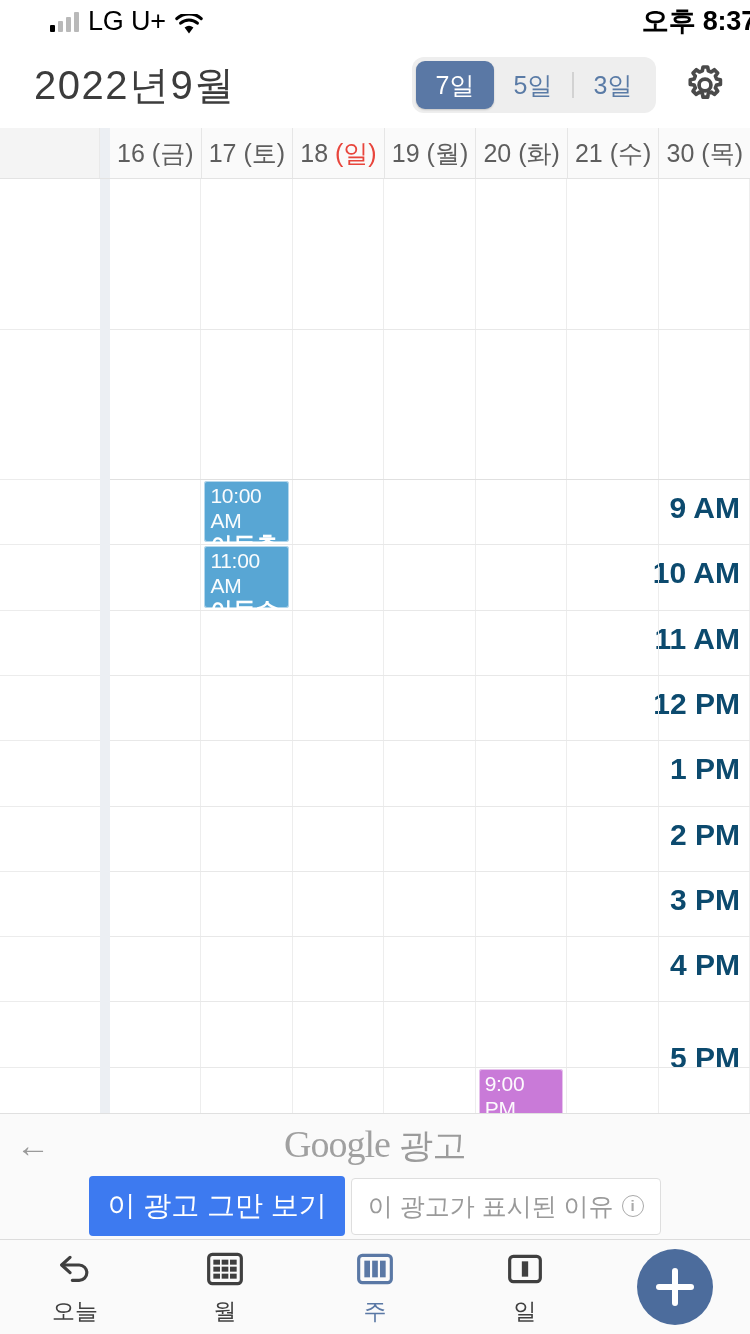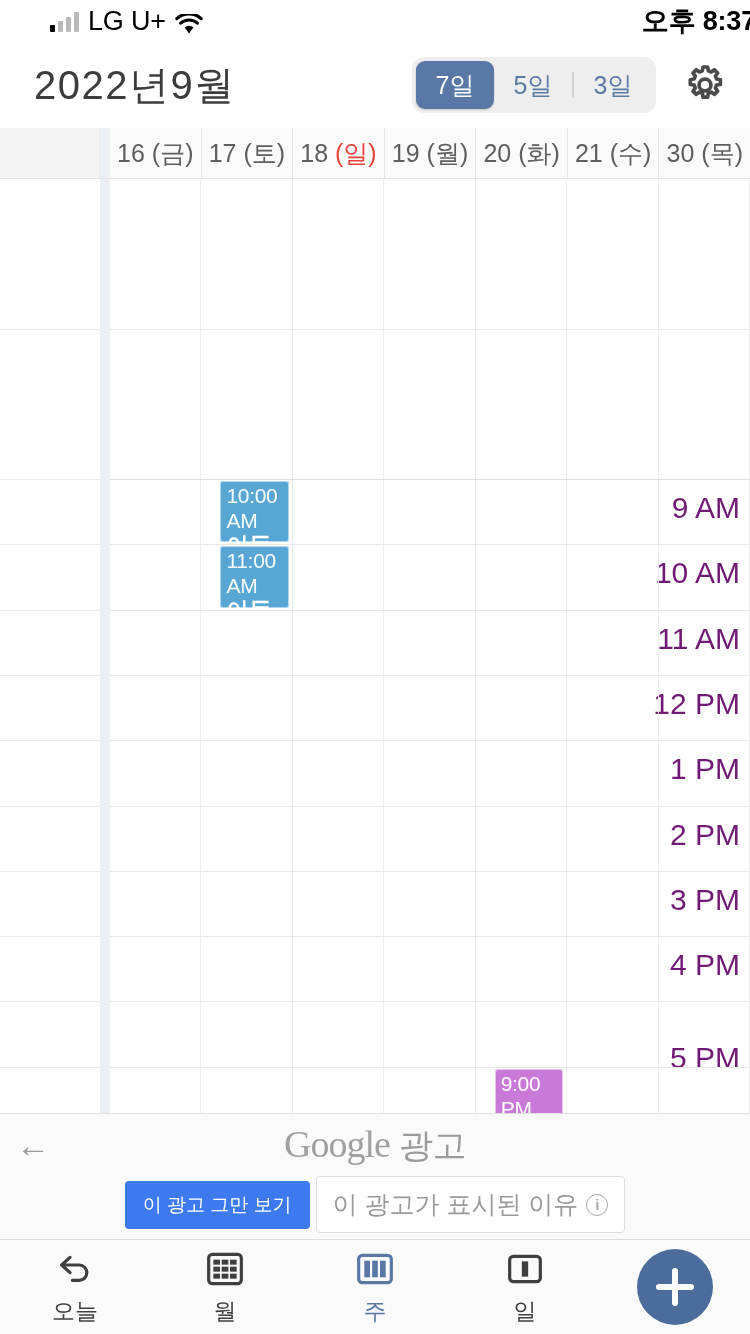--- a/index.html
+++ b/index.html
@@ -84,50 +84,49 @@
   .col-time { width: 100px; }
   .col-gutter { width: 10px; background: #eceff3; }
   .cols-days { flex: 1 1 0; display: flex; position: relative; }
   .daycol { flex: 1 1 0; border-right: 1px solid #ededed; position: relative; }
   .daycol:last-child { border-right: none; }
 
   .rowline { position: absolute; left: 0; right: 0; height: 1px; background: #e8e8e8; }
   .rowline.thick { background: #e0e0e0; }
 
   .tlabel {
-    position: absolute; right: 10px; font-size: 30px; color: #701a75;
-    text-align: right; white-space: nowrap; line-height: 1;
+    position: absolute; right: 10px; font-size: 30px; color: #0c4a6e;
+    text-align: right; white-space: nowrap; line-height: 1; font-weight: bold;
   }
   .tcell-border { position: absolute; left: 0; width: 100px; height: 1px; background: #ececec; }
 
   .event {
     position: absolute; border-radius: 3px; color: #fff;
     padding: 2px 4px 0 6px; overflow: hidden;
     font-size: 21px; line-height: 25px; letter-spacing: -0.3px;
     box-shadow: inset 0 0 0 1px rgba(255,255,255,.55);
-    margin-left: 16px;
   }
   .event .etime { font-size: 21px; opacity: .97; }
   .event .etitle { font-size: 23px; font-weight: 700; }
 
   
   .ad {
     position: absolute; top: 1113px; left: 0; width: 750px; height: 127px;
     background: #fafafa; border-top: 1px solid #e0e0e0; border-bottom: 1px solid #dcdcdc;
   }
   .ad-top { position: relative; height: 62px; display: flex; align-items: center; }
   .ad-back { position: absolute; left: 10px; font-size: 34px; color: #9a9a9a; width: 46px; text-align:center; }
   .ad-brand {
     width: 100%; text-align: center; font-size: 34px; color: #9b9b9b;
     letter-spacing: -0.5px;
   }
   .ad-brand .g { font-family: "Liberation Serif", serif; font-size: 38px; color: #a0a0a0; letter-spacing: -1px;}
   .ad-btns { display: flex; justify-content: center; align-items: center; gap: 6px; }
   .ad-btn-blue {
-    background: #3d7af0; color: #fff; font-size: 19px;
+    background: #3d7af0; color: #fff; font-size: 28px;
     padding: 11px 18px; border-radius: 4px; white-space: nowrap;
   }
   .ad-btn-white {
     background: #fff; color: #9a9a9a; font-size: 25px; border: 1px solid #dedede;
     padding: 11px 16px; border-radius: 4px; white-space: nowrap;
     display: flex; align-items: center; gap: 8px;
   }
   .info-circ {
     width: 22px; height: 22px; border-radius: 50%; border: 1.6px solid #aaa;
     font-size: 15px; line-height: 20px; text-align: center; color: #aaa; font-weight: 700;

